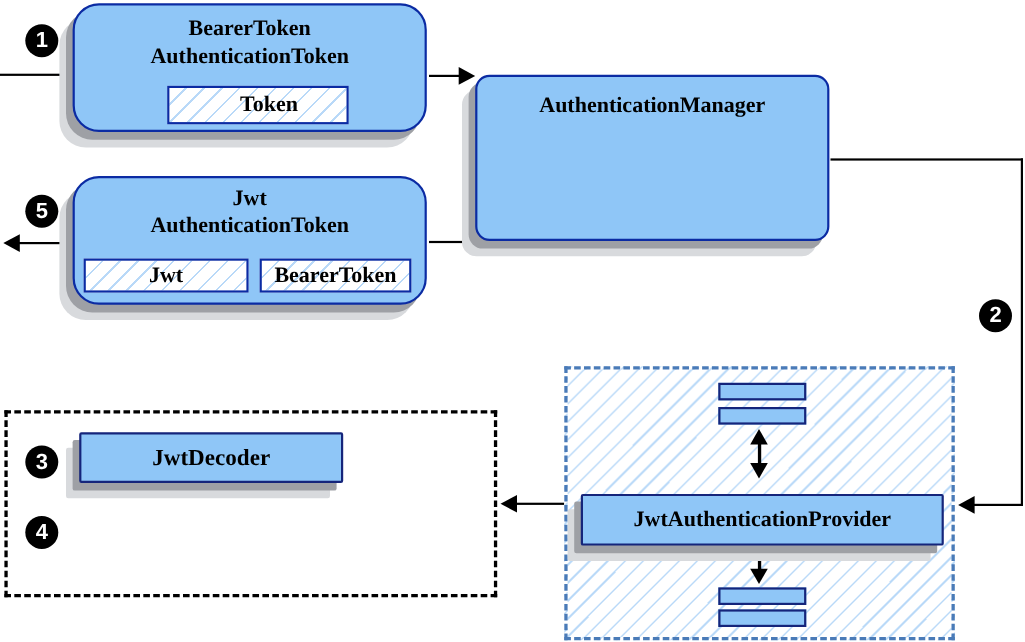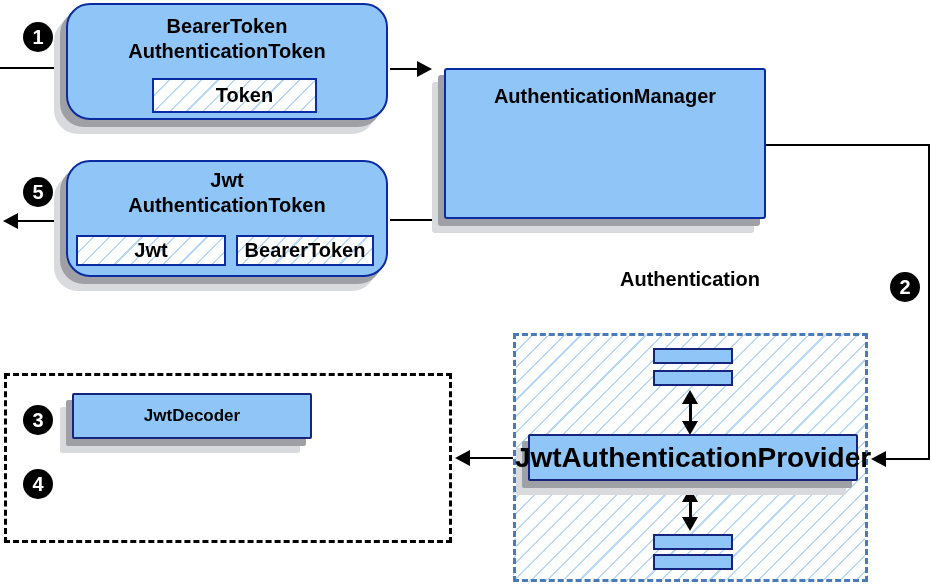--- a/index.html
+++ b/index.html
@@ -24,21 +24,21 @@
   }
   
   .node{
     position:absolute;
     background:var(--box-fill);
     border:2px solid var(--box-border);
     box-sizing:content-box;
     font-weight:bold;
     color:var(--text);
   }
-  .shadow{box-shadow:-6px 7px 0 0 var(--shadow-dark),-12px 14px 0 0 var(--shadow-light);}
+  .shadow{box-shadow:-6px 7px 0 0 var(--shadow-dark),-12px 14px 0 0 var(--shadow-light);font-family:Liberation Serif, serif;}
   .rounded{border-radius:24px;}
   .node .title{display:block;text-align:center;font-size:20px;line-height:25px;font-weight:bold;}
   .centered-label{display:flex;align-items:center;justify-content:center;}
   
   .hatch{
     background-color:#fff;
     background-image:repeating-linear-gradient(135deg,
       transparent 0,transparent 10px,
       var(--hatch-line) 10px,var(--hatch-line) 11.5px);
   }
@@ -119,45 +119,44 @@
 
   <div class="node rounded shadow" style="left:66px;top:160px;width:318px;height:113px;">
     <div style="padding-top:6px;">
       <span class="title">Jwt</span>
       <span class="title">AuthenticationToken</span>
     </div>
     <div class="field hatch centered-label" style="left:8px;top:73px;width:146px;height:27px;">Jwt</div>
     <div class="field hatch centered-label" style="left:168px;top:73px;width:134px;height:27px;">BearerToken</div>
   </div>
 
-  <div class="node shadow" style="left:432px;top:68px;width:318px;height:147px;border-radius:3px;margin-left:12px;">
+  <div class="node shadow" style="left:432px;top:68px;width:318px;height:147px;border-radius:13px;">
     <div style="padding-top:14px;">
       <span class="title">AuthenticationManager</span>
     </div>
   </div>
 
   <div class="group-label" style="left:565px;top:266px;width:250px;">
-    <span style="display:block;">Authentication</span>
   </div>
 
   <div class="dashed-container hatch" style="left:513px;top:333px;width:349px;height:243px;">
 
     <div class="bar" style="left:137px;top:12px;"></div>
     <div class="bar" style="left:137px;top:34px;"></div>
 
     <div class="ah ah-up" style="left:166px;top:54px;"></div>
     <div class="vline" style="left:172.5px;top:66px;height:22px;width:3px;"></div>
     <div class="ah ah-down" style="left:166px;top:85px;"></div>
 
     <div class="ah ah-up" style="left:166px;top:152px;"></div>
     <div class="vline" style="left:172.5px;top:164px;height:20px;width:3px;"></div>
     <div class="ah ah-down" style="left:166px;top:181px;"></div>
 
     <div class="bar" style="left:137px;top:198px;"></div>
     <div class="bar" style="left:137px;top:218px;"></div>
   </div>
 
-  <div class="node shadow centered-label" style="left:528px;top:434px;width:326px;height:43px;border-color:var(--dark-border);border-radius:2px;font-size:28px;">JwtAuthenticationProvider</div>
+  <div class="node shadow centered-label" style="left:528px;top:449px;width:326px;height:43px;border-color:var(--dark-border);border-radius:2px;font-size:20px;">JwtAuthenticationProvider</div>
 
   <div class="dotted-container" style="left:4px;top:373px;width:442px;height:164px;"></div>
-  <div class="node shadow centered-label" style="left:72px;top:393px;width:236px;height:42px;border-color:var(--dark-border);border-radius:2px;font-size:17px;">JwtDecoder</div>
+  <div class="node shadow centered-label" style="left:72px;top:393px;width:236px;height:42px;border-color:var(--dark-border);border-radius:2px;font-size:21px;">JwtDecoder</div>
 
 </div>
 
 </body></html>

